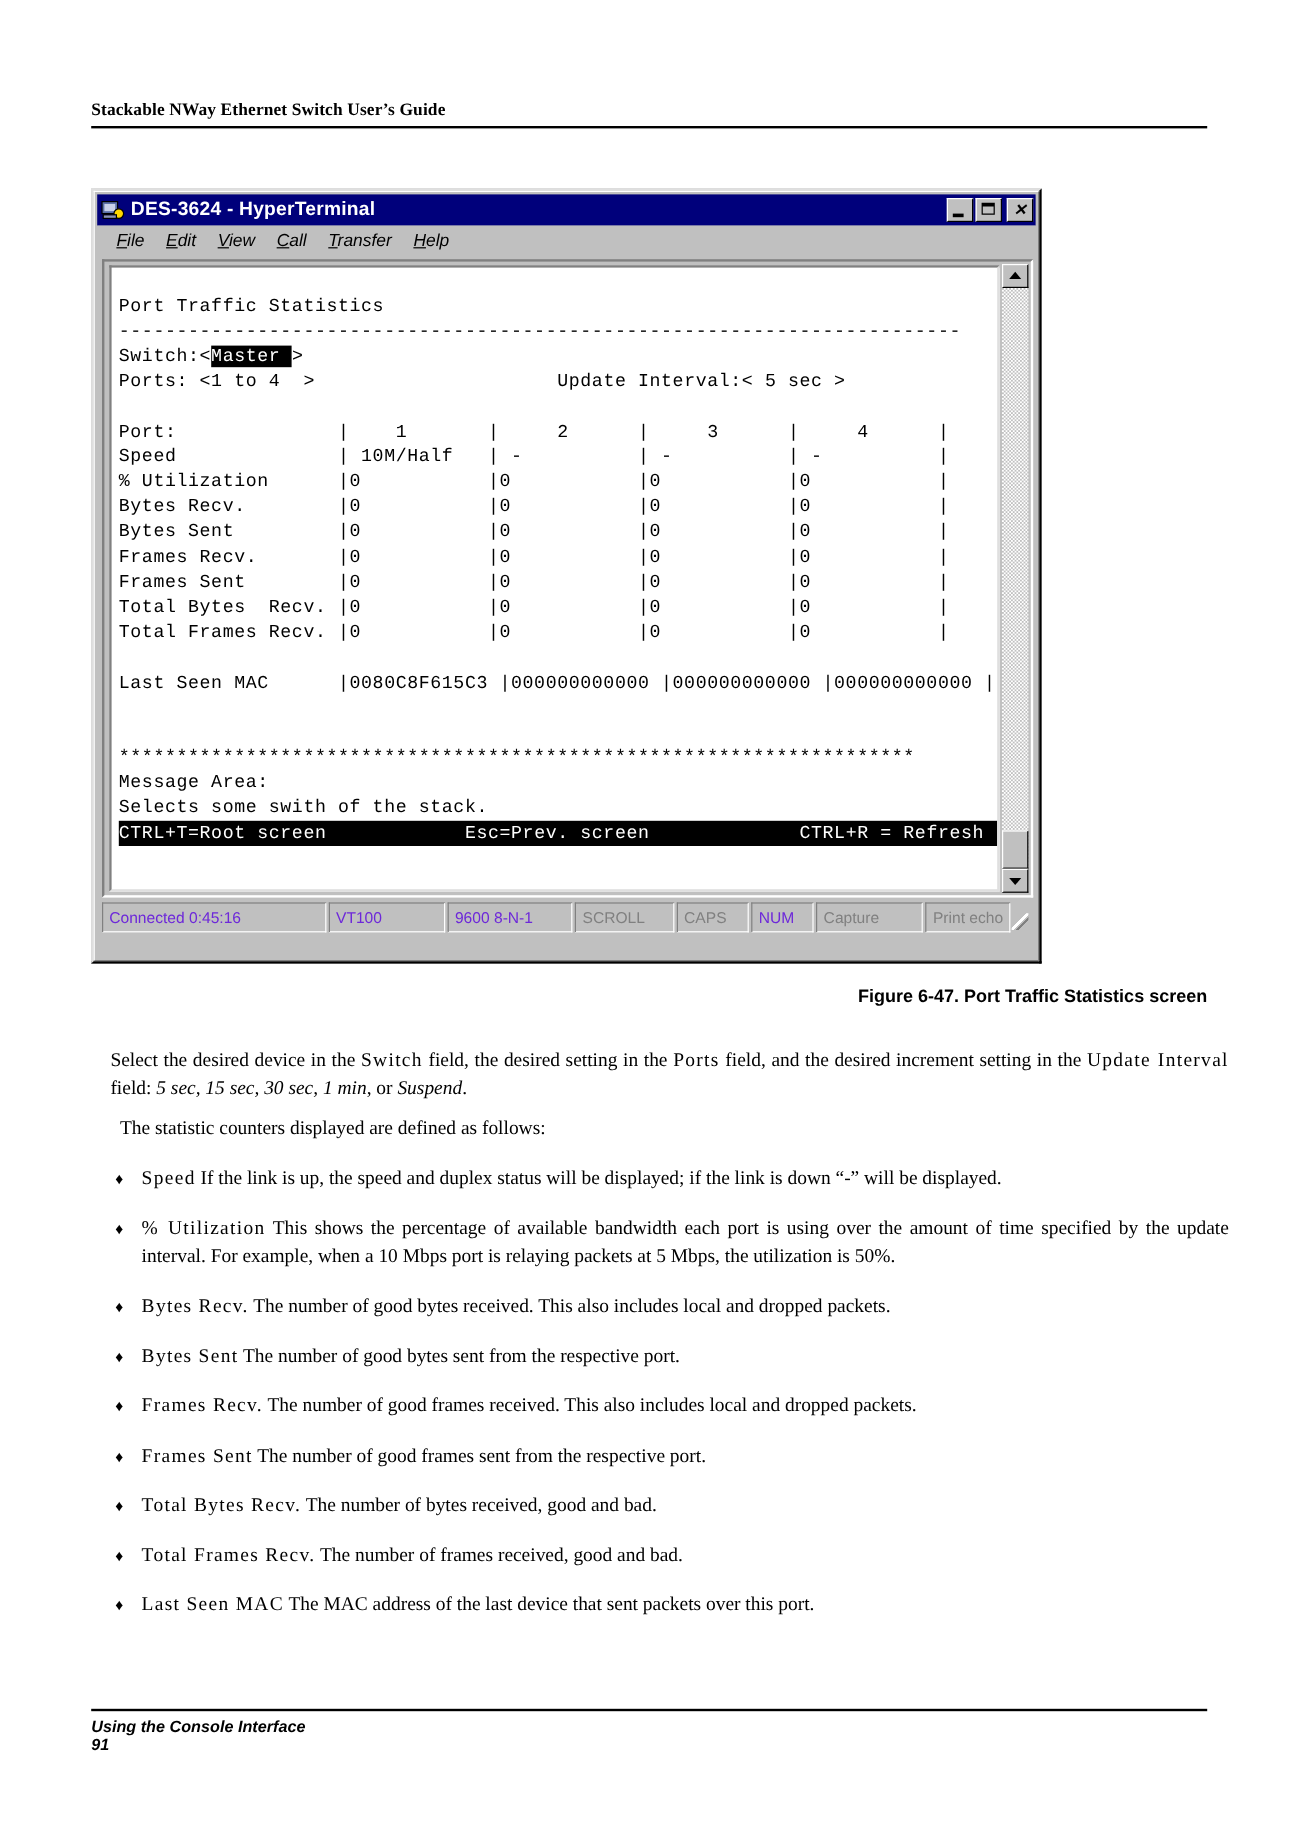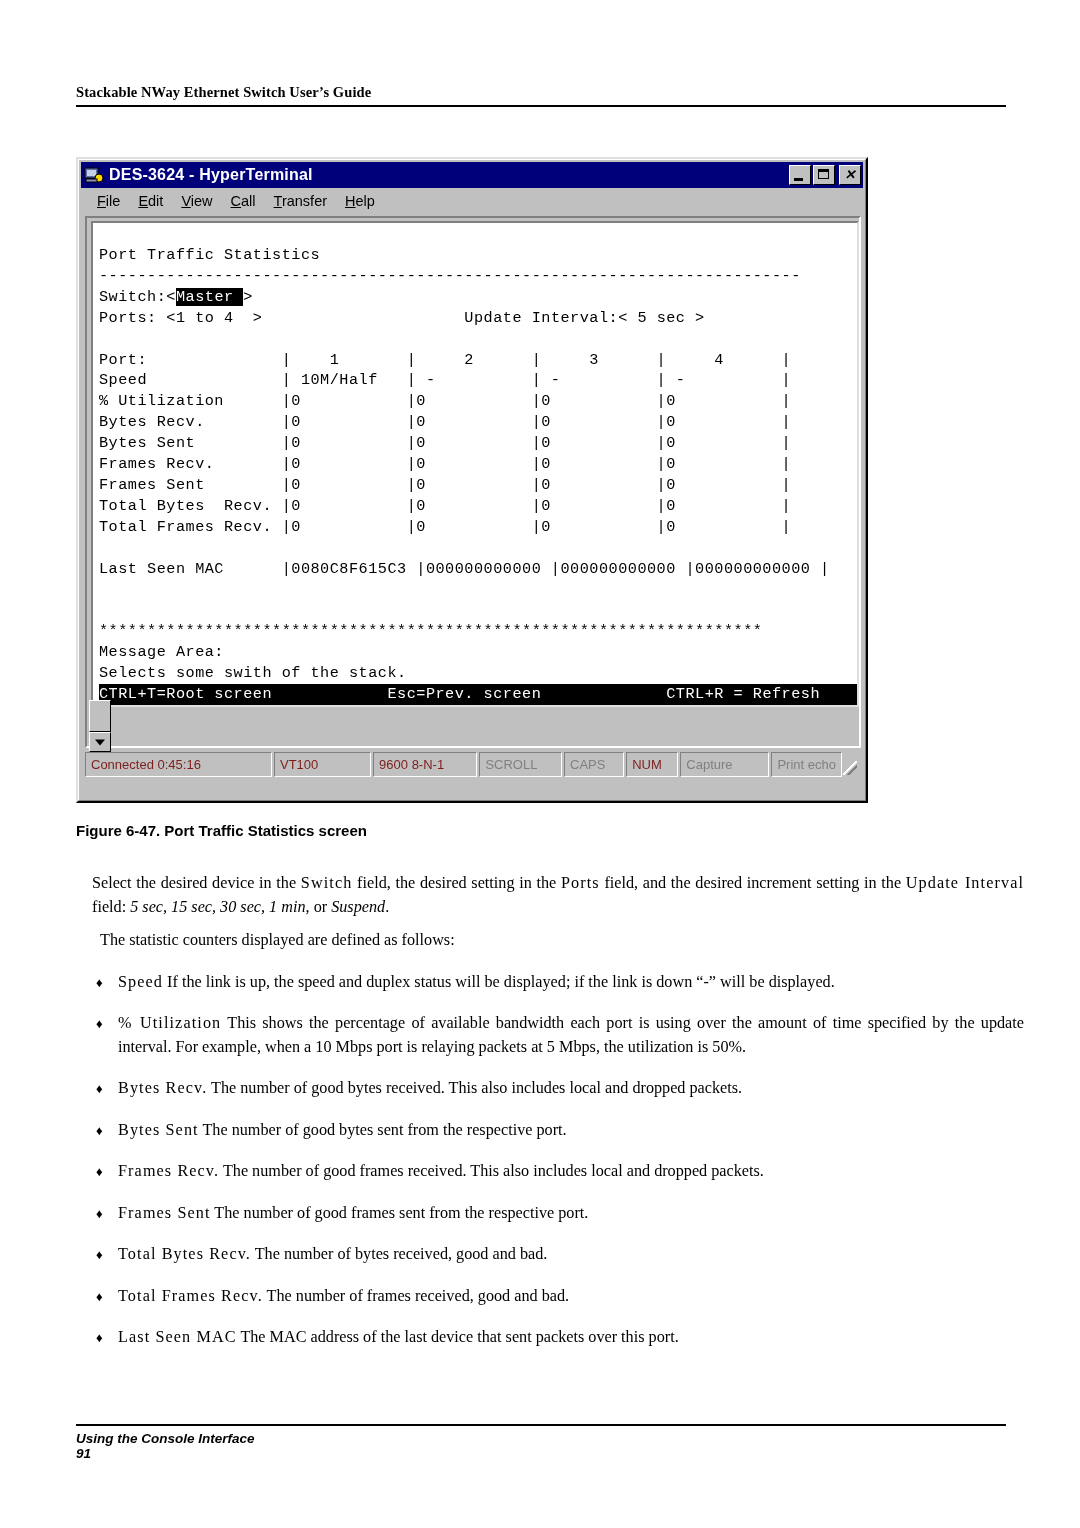--- a/index.html
+++ b/index.html
@@ -69,32 +69,31 @@
   .gl-x{position:absolute;left:0;top:0;right:0;bottom:0;
         font-family:"Liberation Sans",sans-serif;font-size:13px;font-weight:bold;
         line-height:17px;text-align:center;color:#000;}
 
   .menubar{
     height:25px;display:flex;align-items:center;gap:0;
     padding-left:7px;background:#c0c0c0;
   }
   .menu-item{
     font-family:"Liberation Sans",sans-serif;font-size:14.5px;color:#000;
-    padding:2px 9px;white-space:nowrap;
+    padding:2px 9px;white-space:nowrap;font-style:italic;
   }
   .menu-item u{text-decoration:underline;}
 
   
   .term-outer{
     margin:3px 2px 0 4px;height:532px;
     border-top:2px solid #808080;border-left:2px solid #808080;
     border-right:2px solid #fff;border-bottom:2px solid #fff;
     box-sizing:border-box;background:#c0c0c0;
     display:flex;
-    flex-direction:column;
   }
   .term-pad{
     flex:1;padding:3px 0 3px 4px;display:flex;min-width:0;
   }
   .term-screen{
     flex:1;background:#fff;min-width:0;
     border-top:2px solid #808080;border-left:2px solid #808080;
     border-right:2px solid #dfdfdf;border-bottom:2px solid #dfdfdf;
     box-sizing:border-box;
     padding:22px 0 0 6px;
@@ -136,34 +135,34 @@
 
   
   .statusbar{
     display:flex;align-items:stretch;height:25px;margin:4px 3px 0 4px;
     gap:2px;font-family:"Liberation Sans",sans-serif;font-size:13px;
   }
   .sb-cell{
     border-top:1.5px solid #808080;border-left:1.5px solid #808080;
     border-right:1.5px solid #fff;border-bottom:1.5px solid #fff;
     box-sizing:border-box;display:flex;align-items:center;
-    padding:0 5px;color:#7f1d1d;white-space:nowrap;
+    padding:0 5px;color:#6d28d9;white-space:nowrap;
   }
   .sb-cell.dim{color:#808080;}
   .sb-grip{width:20px;position:relative;}
   .sb-grip i{
     position:absolute;right:3px;bottom:2px;width:14px;height:14px;
     background:
       linear-gradient(135deg,transparent 45%,#fff 45%,#fff 55%,transparent 55%),
       linear-gradient(135deg,transparent 62%,#808080 62%,#808080 72%,transparent 72%);
   }
 
   
   .fig-caption{
-    position:absolute;left:76px;top:822px;width:930px;text-align:left;
+    position:absolute;left:76px;top:822px;width:930px;text-align:right;
     font-family:"Liberation Sans",sans-serif;font-weight:bold;font-size:15px;
   }
   .body{
     position:absolute;left:92px;top:872px;width:932px;
     font-family:"Liberation Serif",serif;font-size:16.2px;
     color:#000;line-height:23.5px;
   }
   .para{margin:0 0 8px 0;text-align:justify;}
   .para2{margin:10px 0 0 8px;}
   .bullets{margin-top:18px;}

